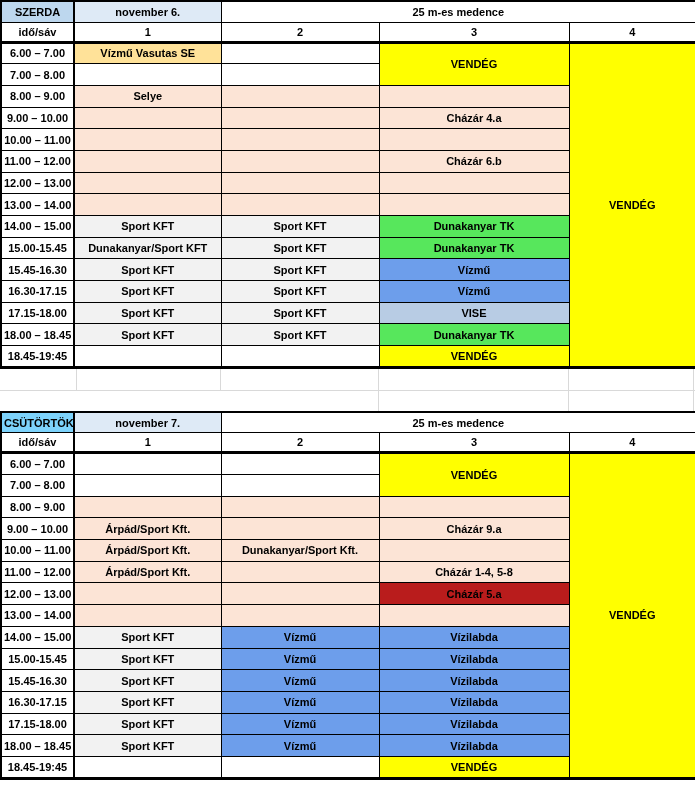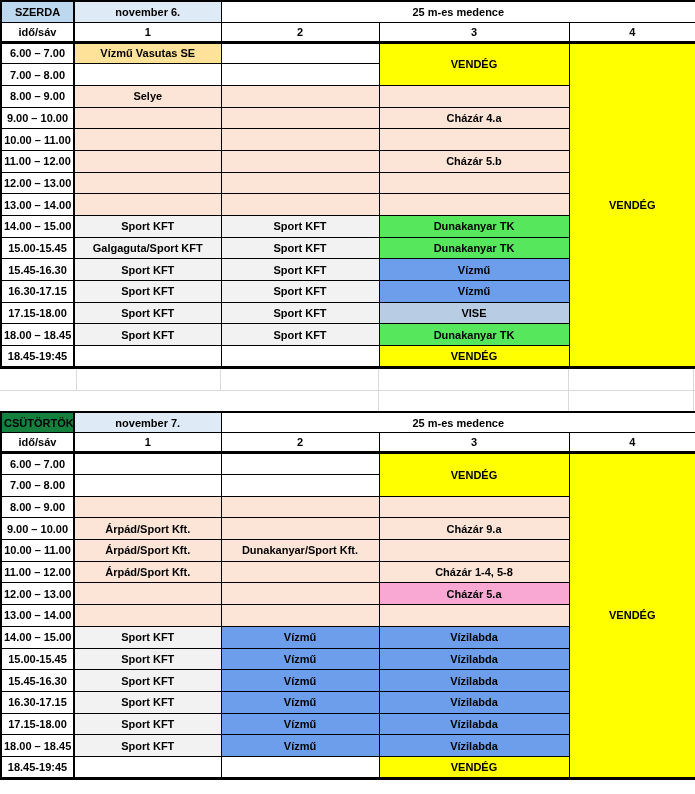--- a/index.html
+++ b/index.html
@@ -71,21 +71,21 @@
 <tr>
   <td style="background-color: rgb(255, 255, 255);">10.00 – 11.00</td>
   <td style="background-color: rgb(252, 228, 214);"></td>
   <td style="background-color: rgb(252, 228, 214);"></td>
   <td style="background-color: rgb(252, 228, 214);"></td>
 </tr>
 <tr>
   <td style="background-color: rgb(255, 255, 255);">11.00 – 12.00</td>
   <td style="background-color: rgb(252, 228, 214);"></td>
   <td style="background-color: rgb(252, 228, 214);"></td>
-  <td style="background-color: rgb(252, 228, 214);">Cházár 5.b</td>
+  <td style="background-color: rgb(252, 228, 214);">Cházár 6.b</td>
 </tr>
 <tr>
   <td style="background-color: rgb(255, 255, 255);">12.00 – 13.00</td>
   <td style="background-color: rgb(252, 228, 214);"></td>
   <td style="background-color: rgb(252, 228, 214);"></td>
   <td style="background-color: rgb(252, 228, 214);"></td>
 </tr>
 <tr>
   <td style="background-color: rgb(255, 255, 255);">13.00 – 14.00</td>
   <td style="background-color: rgb(252, 228, 214);"></td>
@@ -93,21 +93,21 @@
   <td style="background-color: rgb(252, 228, 214);"></td>
 </tr>
 <tr>
   <td style="background-color: rgb(255, 255, 255);">14.00 – 15.00</td>
   <td style="background-color: rgb(242, 242, 242);">Sport KFT</td>
   <td style="background-color: rgb(242, 242, 242);">Sport KFT</td>
   <td style="background-color: rgb(87, 231, 92);">Dunakanyar TK</td>
 </tr>
 <tr>
   <td style="background-color: rgb(255, 255, 255);">15.00-15.45</td>
-  <td style="background-color: rgb(242, 242, 242);">Galgaguta/Sport KFT</td>
+  <td style="background-color: rgb(242, 242, 242);">Dunakanyar/Sport KFT</td>
   <td style="background-color: rgb(242, 242, 242);">Sport KFT</td>
   <td style="background-color: rgb(87, 231, 92);">Dunakanyar TK</td>
 </tr>
 <tr>
   <td style="background-color: rgb(255, 255, 255);">15.45-16.30</td>
   <td style="background-color: rgb(242, 242, 242);">Sport KFT</td>
   <td style="background-color: rgb(242, 242, 242);">Sport KFT</td>
   <td style="background-color: rgb(109, 158, 235);">Vízmű</td>
 </tr>
 <tr>
@@ -149,21 +149,21 @@
 <table class="sched">
 <colgroup>
       <col class="c0">
       <col class="c1">
       <col class="c2">
       <col class="c3">
       <col class="c4">
     </colgroup>
 <tbody>
 <tr class="h1">
-  <td style="background-color: #15803d;">CSÜTÖRTÖK</td>
+  <td style="background-color: #7dd3fc;">CSÜTÖRTÖK</td>
   <td style="background-color: rgb(222, 234, 246);">november 7.</td>
   <td colspan="3" style="background-color: rgb(255, 255, 255);">25 m-es medence</td>
 </tr>
 <tr class="h2">
   <td style="background-color: rgb(255, 255, 255);">idő/sáv</td>
   <td style="background-color: rgb(255, 255, 255);">1</td>
   <td style="background-color: rgb(255, 255, 255);">2</td>
   <td style="background-color: rgb(255, 255, 255);">3</td>
   <td style="background-color: rgb(255, 255, 255);">4</td>
 </tr>
@@ -200,21 +200,21 @@
 <tr>
   <td style="background-color: rgb(255, 255, 255);">11.00 – 12.00</td>
   <td style="background-color: rgb(252, 228, 214);">Árpád/Sport Kft.</td>
   <td style="background-color: rgb(252, 228, 214);"></td>
   <td style="background-color: rgb(252, 228, 214);">Cházár 1-4, 5-8</td>
 </tr>
 <tr>
   <td style="background-color: rgb(255, 255, 255);">12.00 – 13.00</td>
   <td style="background-color: rgb(252, 228, 214);"></td>
   <td style="background-color: rgb(252, 228, 214);"></td>
-  <td style="background-color: #f9a8d4;">Cházár 5.a</td>
+  <td style="background-color: #b91c1c;">Cházár 5.a</td>
 </tr>
 <tr>
   <td style="background-color: rgb(255, 255, 255);">13.00 – 14.00</td>
   <td style="background-color: rgb(252, 228, 214);"></td>
   <td style="background-color: rgb(252, 228, 214);"></td>
   <td style="background-color: rgb(252, 228, 214);"></td>
 </tr>
 <tr>
   <td style="background-color: rgb(255, 255, 255);">14.00 – 15.00</td>
   <td style="background-color: rgb(242, 242, 242);">Sport KFT</td>

